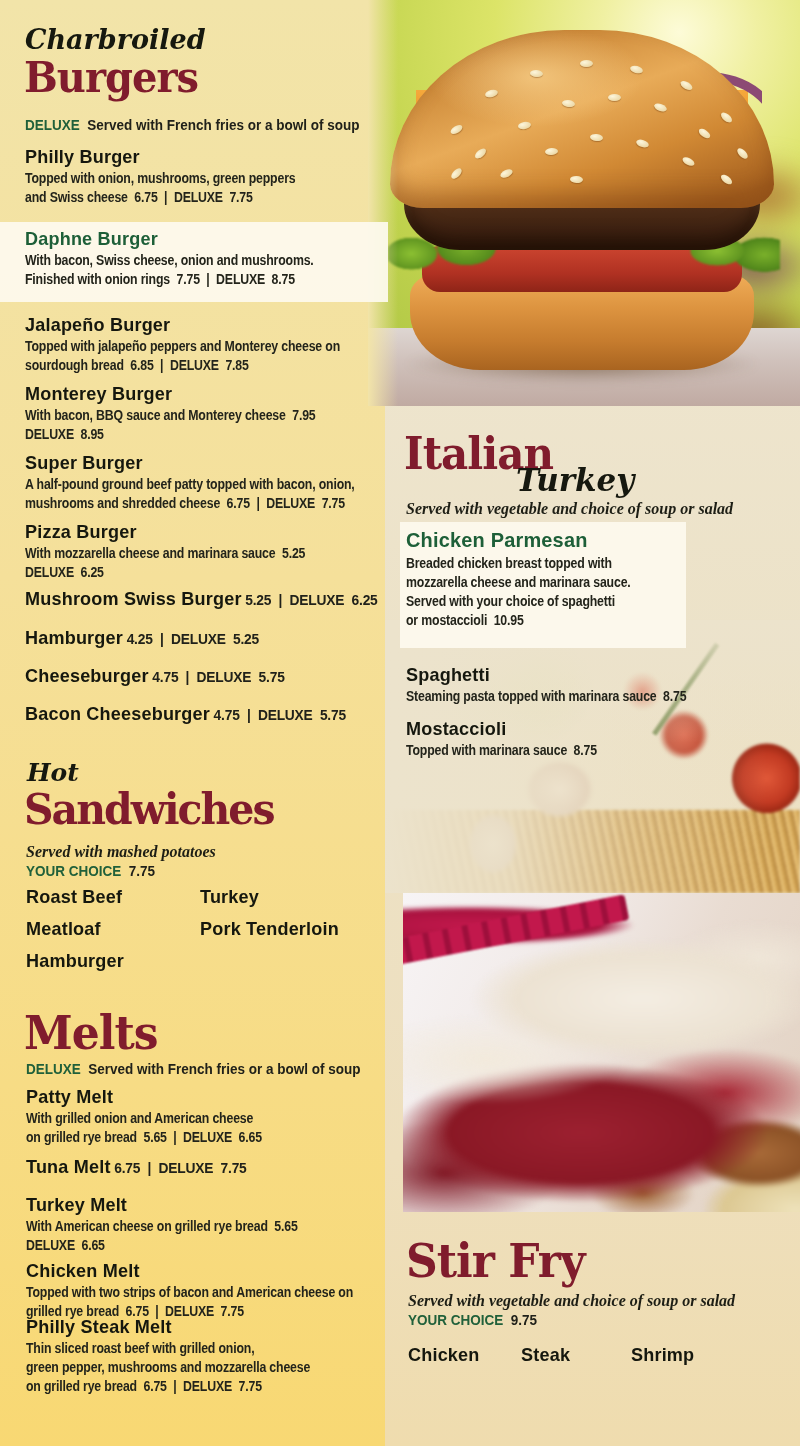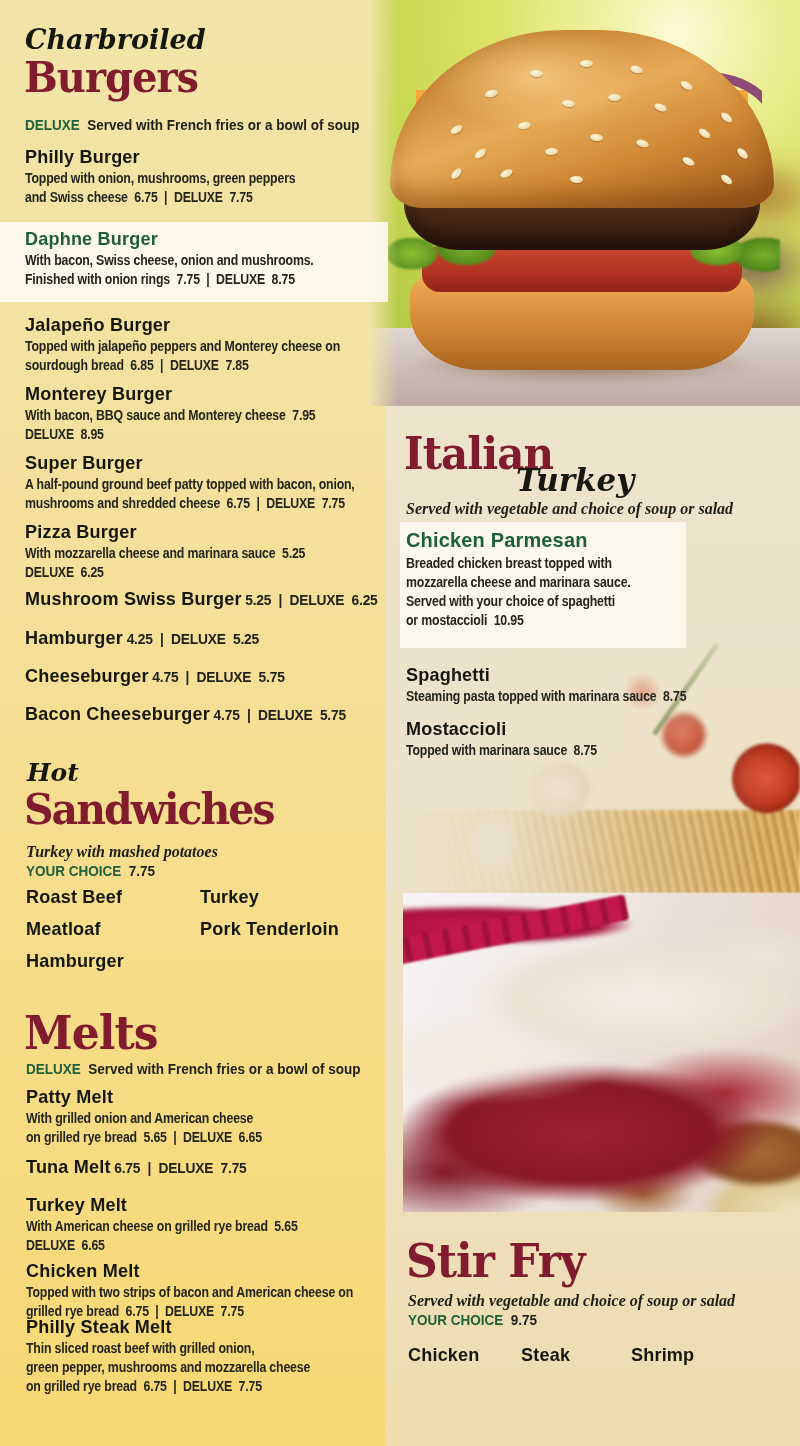--- a/index.html
+++ b/index.html
@@ -208,21 +208,21 @@
 <div class="abs name-row" style="left:25px;top:521px;"><span class="item-name">Pizza Burger</span></div>
 <div class="abs desc" style="left:25px;top:544px;"><div>With mozzarella cheese and marinara sauce  5.25</div><div>DELUXE  6.25</div></div>
 
 <div class="abs name-row" style="left:25px;top:588px;"><span class="item-name">Mushroom Swiss Burger</span><span class="inline-price"> 5.25  |  DELUXE  6.25</span></div>
 <div class="abs name-row" style="left:25px;top:627px;"><span class="item-name">Hamburger</span><span class="inline-price"> 4.25  |  DELUXE  5.25</span></div>
 <div class="abs name-row" style="left:25px;top:665px;"><span class="item-name">Cheeseburger</span><span class="inline-price"> 4.75  |  DELUXE  5.75</span></div>
 <div class="abs name-row" style="left:25px;top:703px;"><span class="item-name">Bacon Cheeseburger</span><span class="inline-price"> 4.75  |  DELUXE  5.75</span></div>
 
 <div class="abs script-head" style="left:27px;top:758px;font-size:25px;">Hot</div>
 <div class="abs slab" style="left:24px;top:784px;font-size:41px;letter-spacing:-2px;">Sandwiches</div>
-<div class="abs subtitle" style="left:26px;top:843px;">Turkey with mashed potatoes</div>
+<div class="abs subtitle" style="left:26px;top:843px;">Served with mashed potatoes</div>
 <div class="abs note-row" style="left:26px;top:862px;"><span class="note-label">YOUR CHOICE</span><span class="note-text">  7.75</span></div>
 
 <div class="abs name-row" style="left:26px;top:886px;"><span class="item-name">Roast Beef</span></div>
 <div class="abs name-row" style="left:26px;top:918px;"><span class="item-name">Meatloaf</span></div>
 <div class="abs name-row" style="left:26px;top:950px;"><span class="item-name">Hamburger</span></div>
 <div class="abs name-row" style="left:200px;top:886px;"><span class="item-name">Turkey</span></div>
 <div class="abs name-row" style="left:200px;top:918px;"><span class="item-name">Pork Tenderloin</span></div>
 
 <div class="abs slab" style="left:24px;top:1006px;font-size:44px;">Melts</div>
 <div class="abs note-row" style="left:26px;top:1060px;"><span class="note-label">DELUXE</span><span class="note-text">  Served with French fries or a bowl of soup</span></div>

